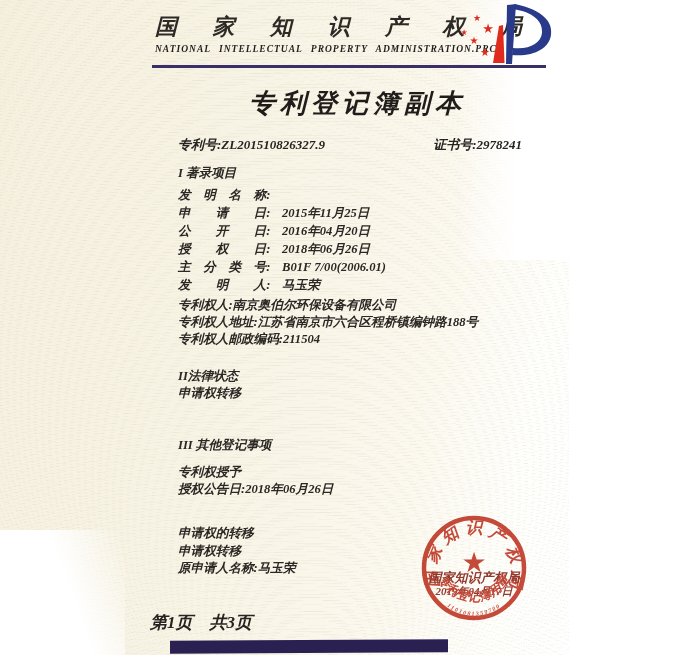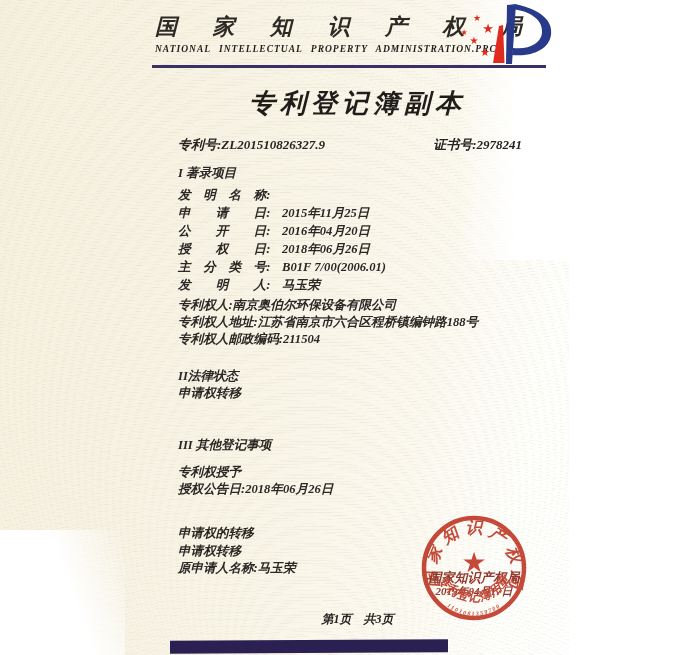--- a/index.html
+++ b/index.html
@@ -33,21 +33,21 @@
   .b{font-weight:bold;}
   .body-text{font-size:12.6px;font-weight:bold;color:#2a2724;white-space:nowrap;}
 
   .rows{position:absolute;left:178px;top:187px;}
   .row{display:flex;height:18px;align-items:baseline;}
   .lbl{display:inline-block;width:104px;}
   .val{display:inline-block;}
 
   .owner{position:absolute;left:178px;top:297px;line-height:17px;}
 
-  .footer{position:absolute;left:150px;top:611px;width:415px;text-align:center;font-size:12px;font-weight:bold;}
+  .footer{position:absolute;left:150px;top:611px;width:415px;font-size:17px;font-weight:bold;}
 
   .navy-bar{position:absolute;left:170px;top:640px;width:278px;height:13px;background:#2a2052;transform:rotate(-0.3deg);}
 
   .seal{position:absolute;left:408px;top:502px;width:132px;height:132px;opacity:0.92;mix-blend-mode:multiply;}
 </style>
 </head>
 <body>
 
 <div class="page">
   <div class="texture"></div>

